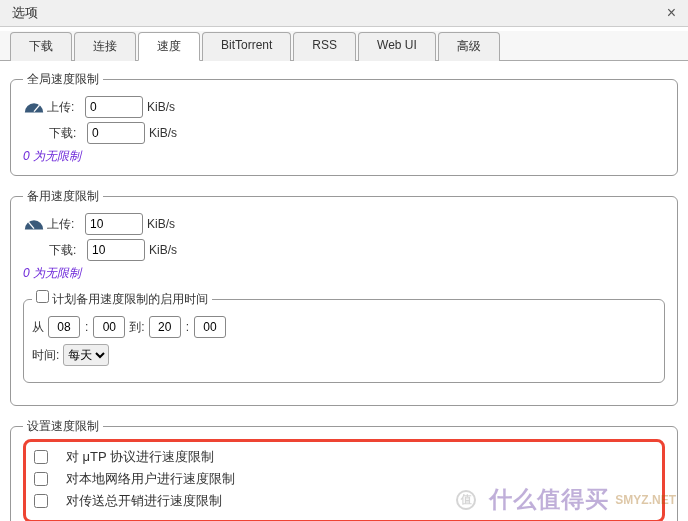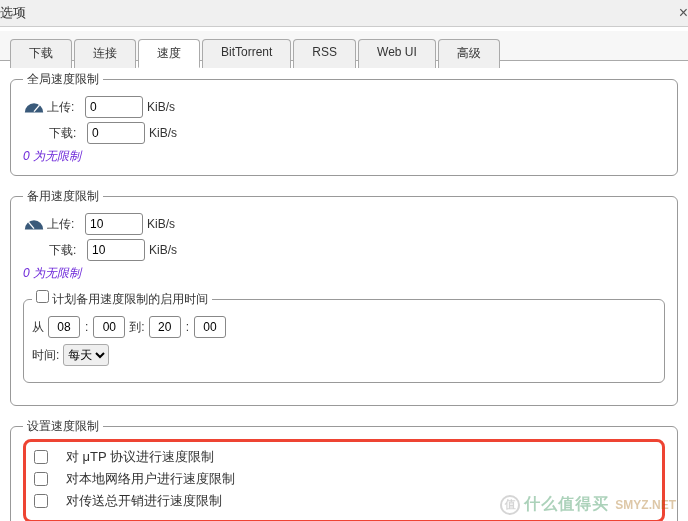--- a/index.html
+++ b/index.html
@@ -1,41 +1,41 @@
 <!DOCTYPE html>
 <html><head>
 <meta charset="utf-8">
 <style>
 * { box-sizing: border-box; margin: 0; padding: 0; }
 body { font-family: Arial, "Microsoft YaHei", sans-serif; font-size: 13px; color: #333; background: #fff; width: 688px; height: 521px; position: relative; overflow: hidden; }
-.title-bar { background: #f0f0f0; border-bottom: 1px solid #ccc; padding: 4px 0; display: flex; justify-content: space-between; align-items: center; }
+.title-bar { background: #f0f0f0; border-bottom: 1px solid #ccc; padding: 4px 12px; display: flex; justify-content: space-between; align-items: center; }
 .title-bar .title { font-size: 13px; }
 .close-x { font-size: 16px; color: #555; cursor: pointer; }
 .tabs { display: flex; border-bottom: 1px solid #aaa; background: #f7f7f7; padding-left: 10px; margin-top: 4px; }
-.tab { padding: 5px 18px; border: 1px solid #aaa; border-bottom: none; border-radius: 4px 4px 0 0; margin-right: 2px; background: #f0f0f0; cursor: pointer; font-size: 12px; position: relative; top: 8px; }
+.tab { padding: 5px 18px; border: 1px solid #aaa; border-bottom: none; border-radius: 4px 4px 0 0; margin-right: 2px; background: #f0f0f0; cursor: pointer; font-size: 12px; position: relative; top: 1px; }
 .tab.active { background: #fff; border-bottom: 1px solid #fff; }
 .content { padding: 10px 10px 0 10px; }
 fieldset { border: 1px solid #999; border-radius: 6px; padding: 8px 12px 10px 12px; margin-bottom: 12px; }
 legend { padding: 0 4px; font-size: 12px; }
 .row { display: flex; align-items: center; margin-bottom: 4px; }
 .gauge { width: 22px; height: 14px; margin-right: 2px; }
 .label-s { width: 38px; text-align: left; font-size: 12px; }
 input[type="text"].num { width: 58px; height: 22px; border: 1px solid #888; border-radius: 3px; padding: 1px 4px; font-size: 12px; }
 input[type="text"].num.time { width: 32px; text-align: center; }
 .unit { font-size: 12px; margin-left: 4px; }
 .hint { font-size: 12px; font-style: italic; color: #6d28d9; margin-top: 4px; }
 .schedule-fs { margin-top: 8px; padding-left: 8px; }
 .sched-row { display: flex; align-items: center; gap: 4px; font-size: 12px; margin-bottom: 6px; }
 select.days { height: 22px; border: 1px solid #aaa; border-radius: 3px; font-size: 12px; }
 .hl-box { border: 3px solid #e43; border-radius: 8px; padding: 6px 8px; margin-top: -4px; }
 .chk-row { display: flex; align-items: center; gap: 18px; font-size: 13px; margin-bottom: 4px; }
 .chk-row input { width: 14px; height: 14px; }
 .watermark { position: absolute; right: 12px; bottom: 6px; display: flex; align-items: center; gap: 4px; opacity: 0.35; font-family: sans-serif; }
 .watermark .logo { width: 20px; height: 20px; border-radius: 50%; border: 2px solid #888; display: flex; align-items: center; justify-content: center; font-size: 11px; font-weight: bold; color: #888; }
-.watermark .zh { font-size: 16px; font-weight: bold; color: #15803d; letter-spacing: 1px; }
+.watermark .zh { font-size: 23px; font-weight: bold; color: #4c1d95; letter-spacing: 1px; margin-left: 9px; }
 .watermark .en { font-size: 12px; color: #a16207; font-weight: bold; margin-left: 2px; }
 .indent { margin-left: 26px; }
 .colon { margin: 0 1px; }
 </style>
 </head>
 <body>
 
 <div class="title-bar">
   <span class="title">选项</span>
   <span class="close-x">×</span>

